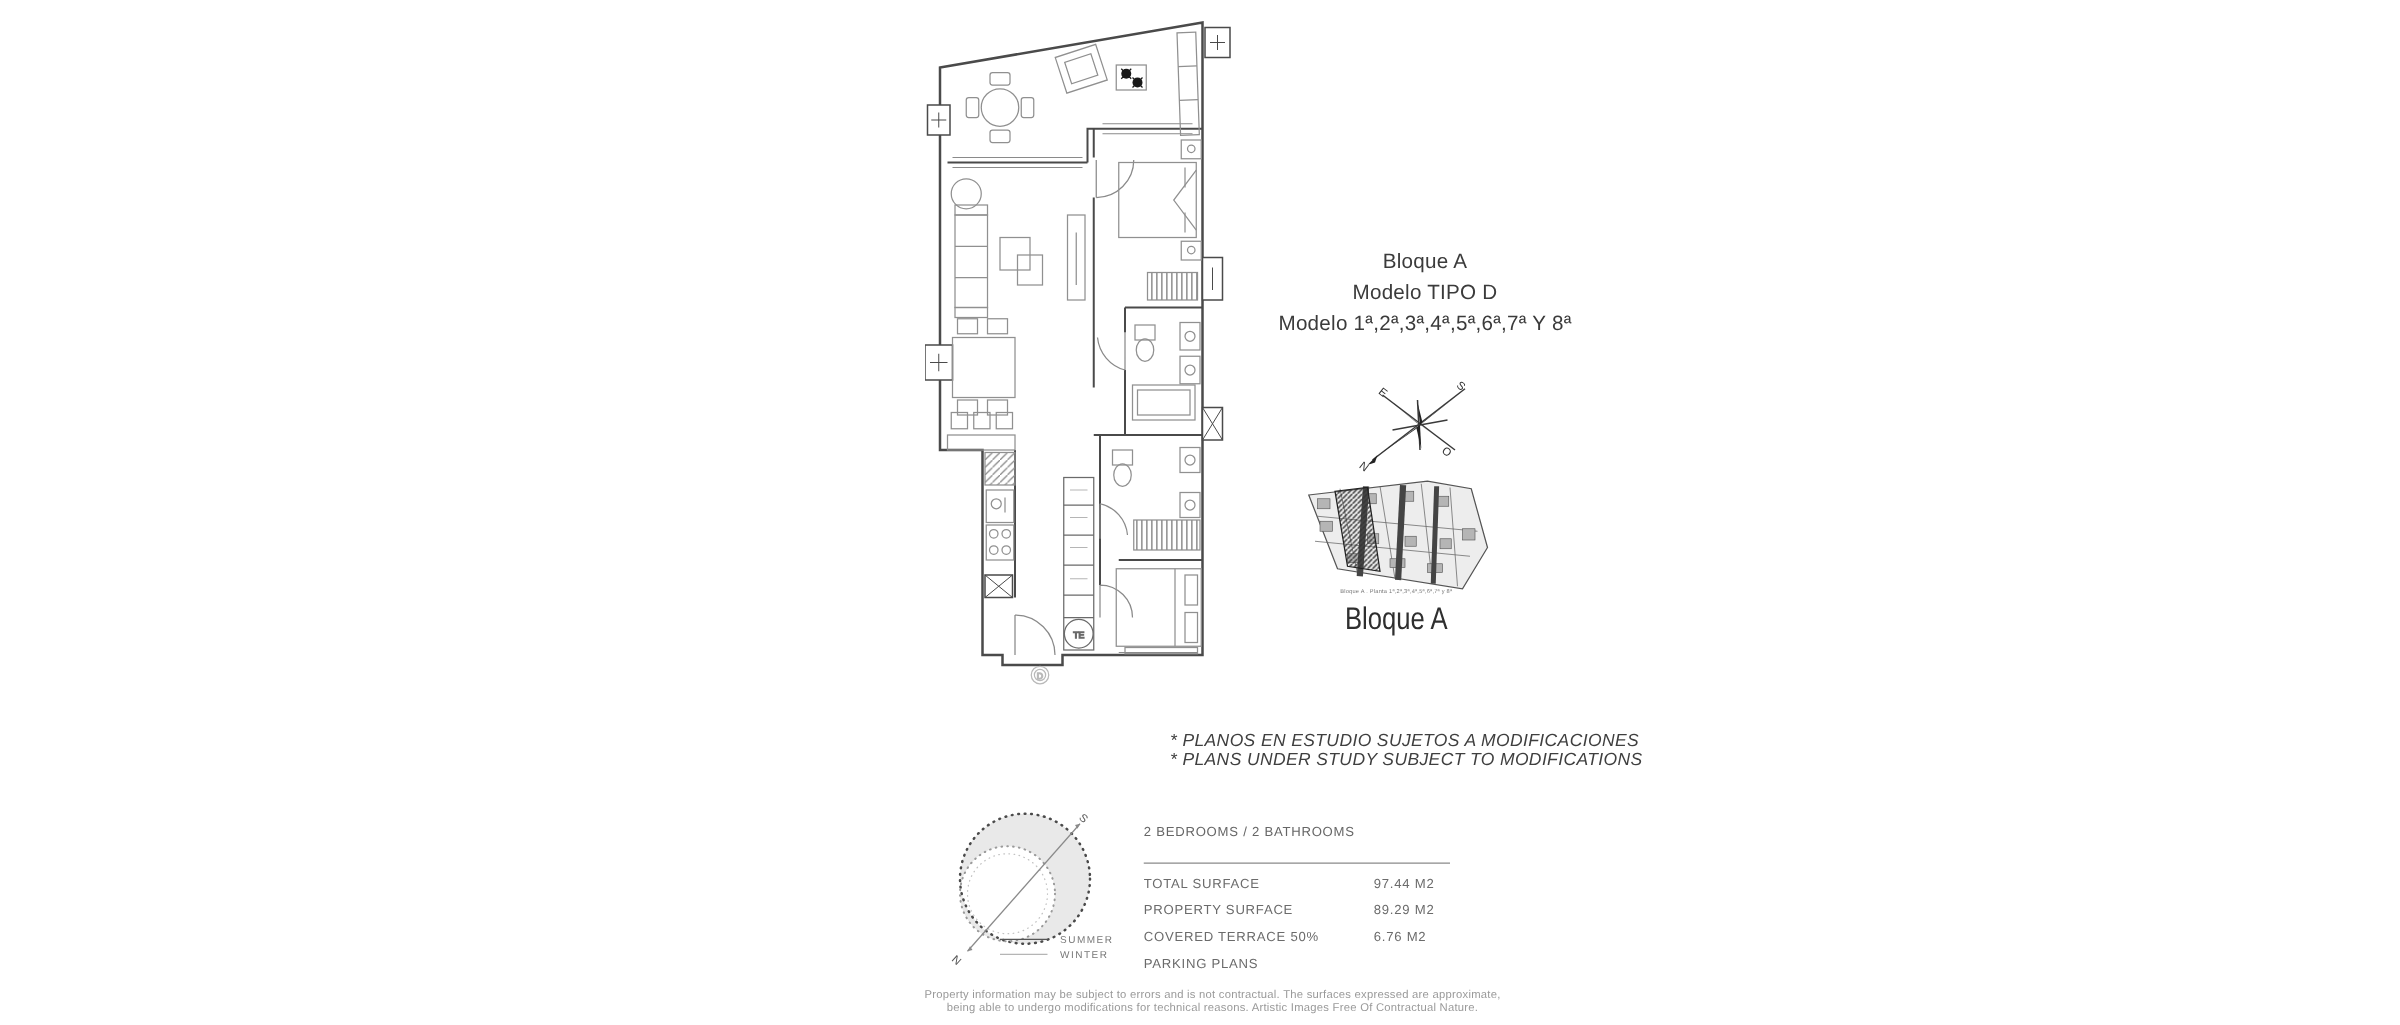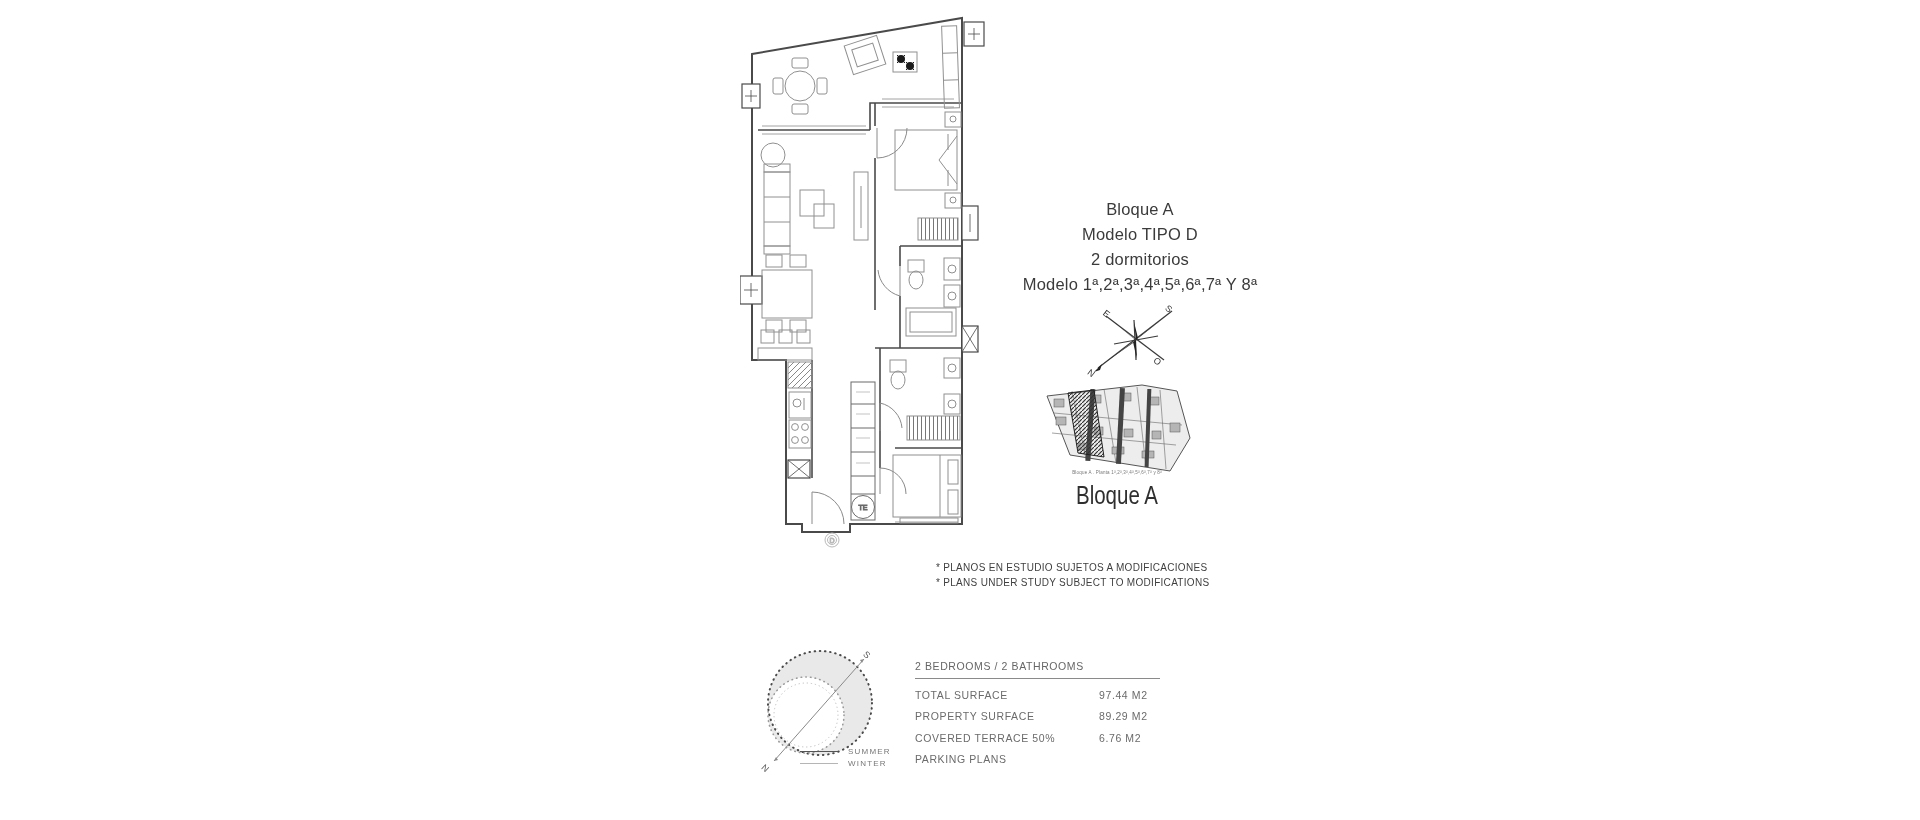--- a/index.html
+++ b/index.html
@@ -6,31 +6,31 @@
   html,body { width:1920px; height:820px; background:#ffffff; font-family:"Liberation Sans", sans-serif; overflow:hidden; }
   #canvas { position:relative; width:1876px; height:820px; background:#fff; }
 
   .abs { position:absolute; }
 
   
   #title-block { left:975px; top:197px; width:330px; text-align:center;
     color:#3b3b3b; font-size:16.5px; line-height:25px; letter-spacing:.2px; }
 
   
-  #disclaimer { left:936px; top:560px; color:#3f3f3f; font-size:10px; line-height:15px; letter-spacing:.3px; }
+  #disclaimer { left:936px; top:585px; color:#3f3f3f; font-size:14px; line-height:15px; letter-spacing:.3px;font-style:italic; }
 
   
   #blockplan-caption { left:1042px; top:470px; width:150px; text-align:center;
     font-size:4.5px; color:#777; letter-spacing:.2px; }
   #blockplan-label { left:1042px; top:481px; width:150px; text-align:center;
     font-size:25px; color:#2f2f2f; transform:scale(.82,1); letter-spacing:0px; }
 
   
   #surface-table { left:915px; top:660px; width:245px; color:#6b6b6b; font-size:10.5px; letter-spacing:.6px; }
-  #surface-table .hdr { padding-bottom:6px; border-bottom:1.5px solid #8a8a8a; font-size:10.5px; color:#666; }
+  #surface-table .hdr { padding-bottom:18px; border-bottom:1.5px solid #8a8a8a; font-size:10.5px; color:#666; }
   #surface-table .row { display:flex; margin-top:9.5px;align-items:flex-end; }
   #surface-table .row .lbl { width:184px; }
   #surface-table .row .val { flex:1; }
 
   
   #sun-legend { left:800px; top:747px; font-size:8px; letter-spacing:1.2px; color:#777; }
   #sun-legend .lrow { display:flex; align-items:center; margin-bottom:3px; }
   #sun-legend .lline { width:38px; height:0; margin-right:10px; border-top:1.5px solid #555; }
   #sun-legend .lrow.winter .lline { border-top:1px solid #b5b5b5; }
 
@@ -210,21 +210,20 @@
     <g stroke="#b9b9b9" fill="none">
       <circle cx="92" cy="532" r="7"></circle>
       <circle cx="92" cy="532" r="4.5"></circle>
       <text x="92" y="535" font-size="7" fill="#b0b0b0" text-anchor="middle">D</text>
     </g>
   </svg>
 
   <div id="title-block" class="abs">
     <div>Bloque A</div>
     <div>Modelo TIPO D</div>
-    <div>2 dormitorios</div>
     <div>Modelo 1ª,2ª,3ª,4ª,5ª,6ª,7ª Y 8ª</div>
   </div>
 
   <svg class="abs" style="left:1082px; top:298px;" width="115" height="85" viewBox="0 0 115 85">
     <g stroke="#3a3a3a" stroke-width="1.2" fill="none">
       <path d="M90,13 L16,70"></path>
       <path d="M24,18 L82,62"></path>
       <path d="M52,22 L54,62"></path>
       <path d="M32,46 L76,38"></path>
     </g>
@@ -317,14 +316,18 @@
     <div class="row">
       <span class="lbl">COVERED TERRACE 50%</span>
       <span class="val">6.76 M2</span>
     </div>
     <div class="row">
       <span class="lbl">PARKING PLANS</span>
       <span class="val"></span>
     </div>
   </div>
 
+  <div id="fine-print" class="abs">
+    <div>Property information may be subject to errors and is not contractual. The surfaces expressed are approximate,</div>
+    <div>being able to undergo modifications for technical reasons. Artistic Images Free Of Contractual Nature.</div>
+  </div>
 
 </div>
 
 </body></html>

